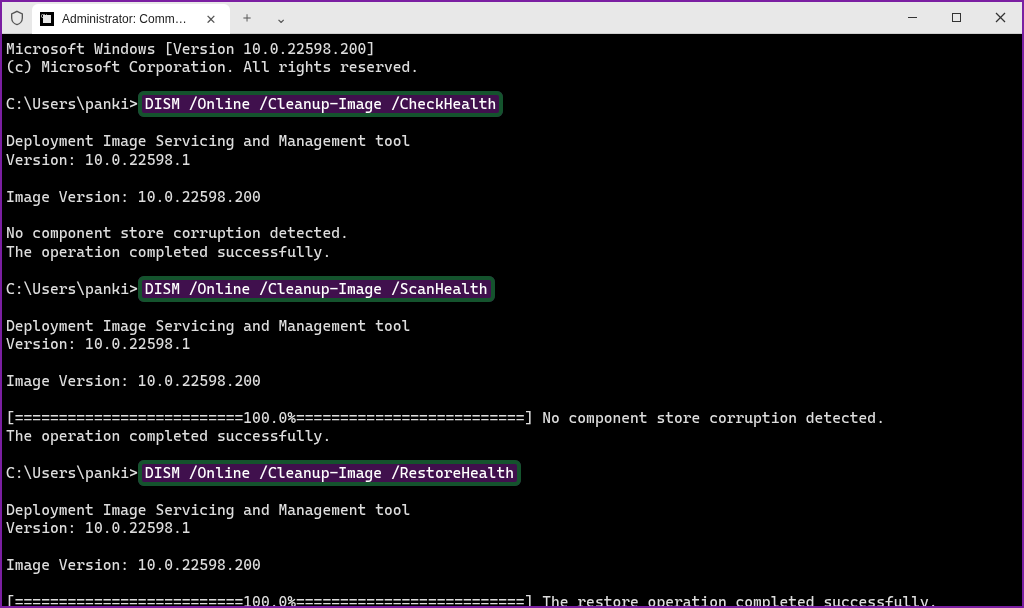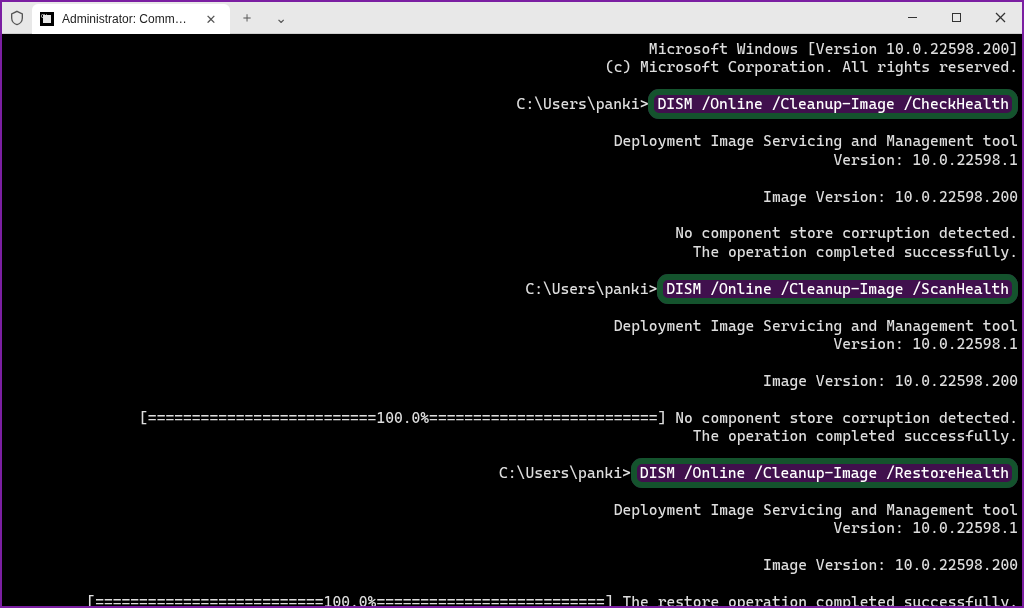--- a/index.html
+++ b/index.html
@@ -55,27 +55,27 @@
     background: #000;
     color: #ddd;
     font-family: Consolas, "Cascadia Mono", monospace;
     font-size: 15px;
     line-height: 1.23;
     padding: 6px 4px 4px 4px;
     white-space: pre;
     overflow: hidden;
   }
   .hl {
-    border: 6px solid #14532d;
+    border: 4px solid #14532d;
     background: rgba(142,36,170,0.45);
     padding: 0 3px;
-    border-radius: 11px;
+    border-radius: 6px;
     color: #fff;
   }
-  .line { display:block;text-align:right; }
+  .line { display:block; }
 </style>
 </head>
 <body>
 
 <div class="window">
 
   <div class="titlebar">
     <div class="shield">
       <svg viewBox="0 0 24 24" fill="none" stroke="#555" stroke-width="2">
         <path d="M12 2 L20 6 V12 C20 17 16 21 12 22 C8 21 4 17 4 12 V6 Z"></path>

